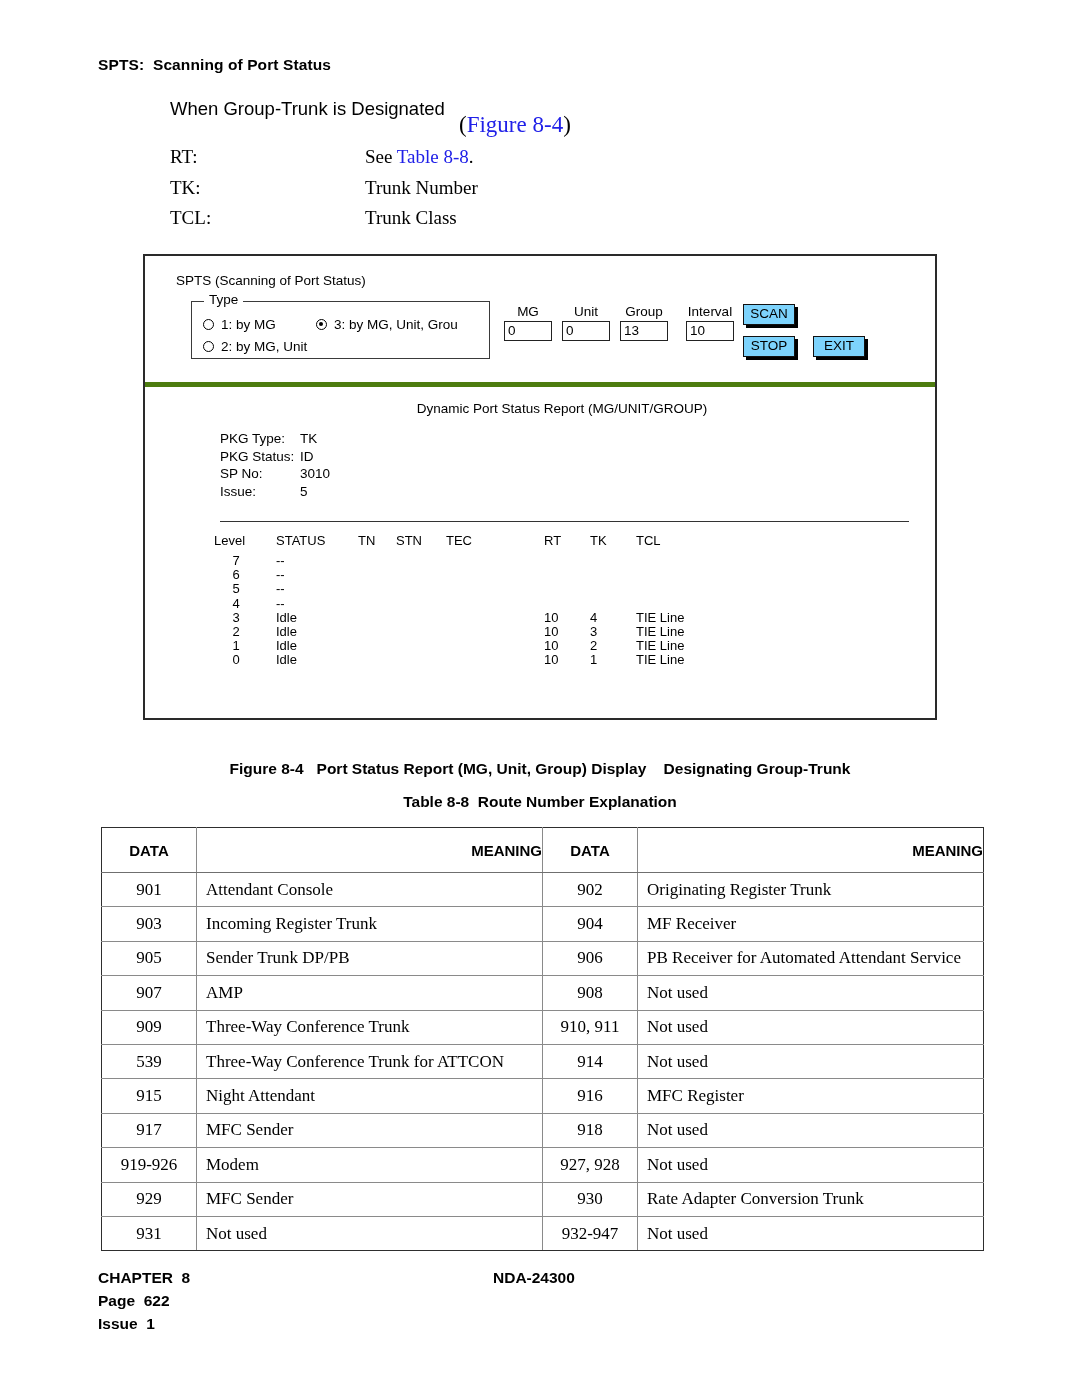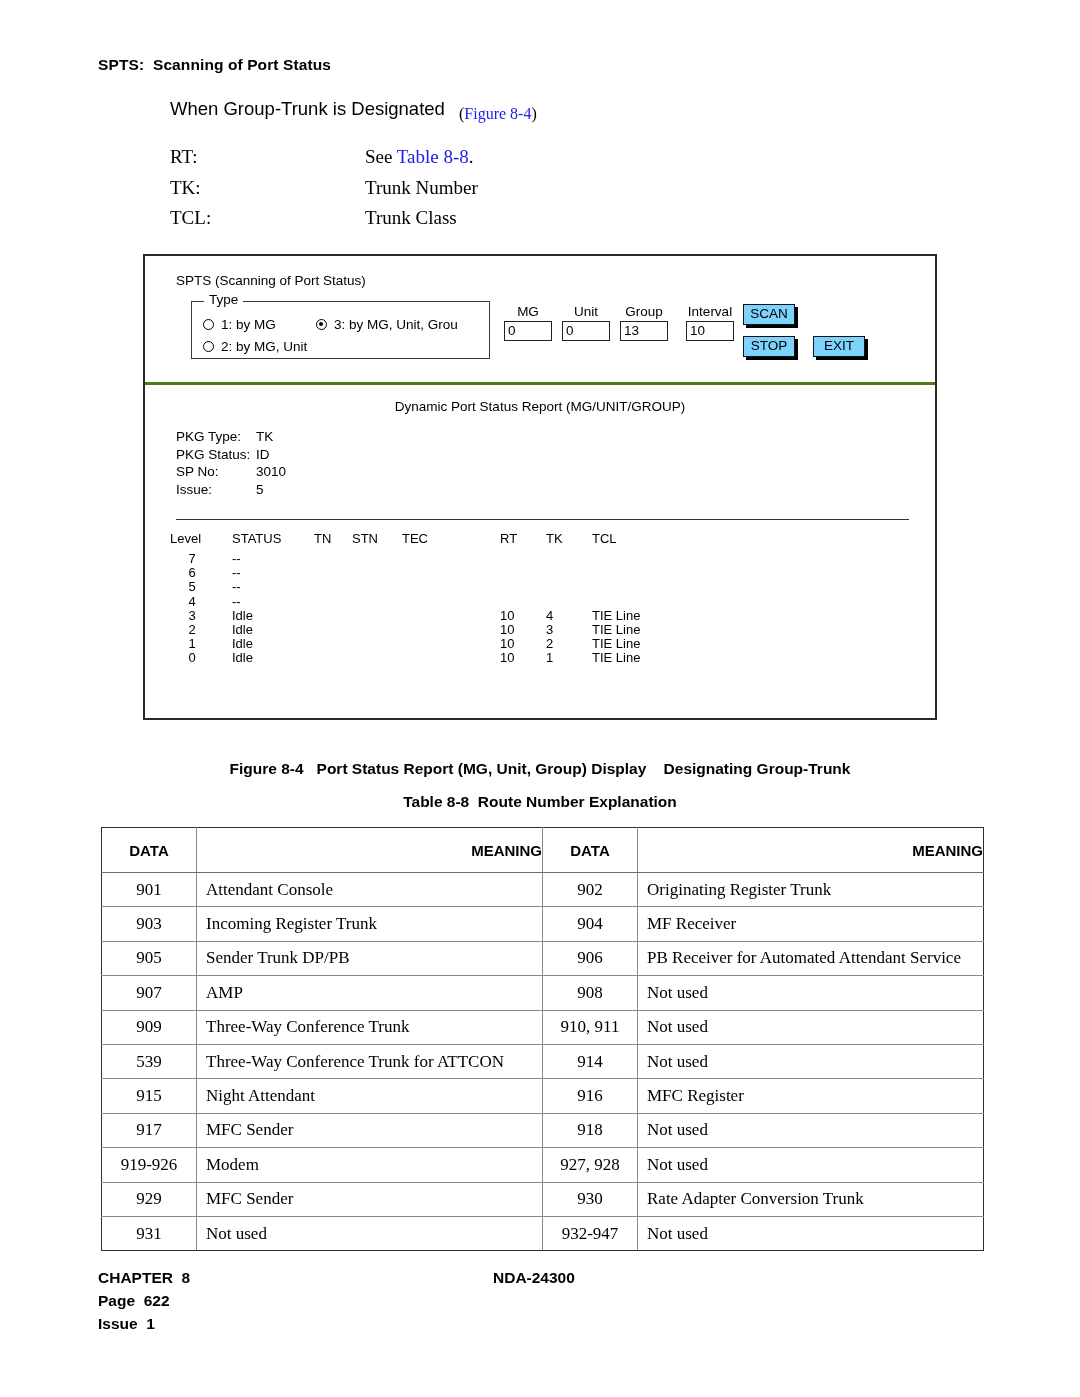--- a/index.html
+++ b/index.html
@@ -39,23 +39,23 @@
     font-family: "Liberation Sans", sans-serif;
     font-size: 18.5px;
     white-space: nowrap;
     position: relative;
     height: 26px;
   }
   .intro-title .ttext { position: absolute; left: 0; top: 0; }
   .intro-title .tref {
     position: absolute;
     left: 289px;
-    top: 7px;
+    top: 14px;
     font-family: "Liberation Serif", serif;
-    font-size: 16px;
+    font-size: 23px;
   }
   .link { color: #2020e8; }
 
   .deflist {
     position: absolute;
     left: 0px;
     top: 44px;
     font-size: 19px;
     line-height: 30.5px;
   }
@@ -71,21 +71,21 @@
     width: 794px;
     height: 466px;
     border: 2px solid #2a2a2a;
     box-sizing: border-box;
     background: #ffffff;
     font-family: "Liberation Sans", sans-serif;
   }
   .dialog-top {
     position: relative;
     height: 126px;
-    border-bottom: 3px solid #4d7c0f;
+    border-bottom: 5px solid #4d7c0f;
   }
   .dlg-title {
     position: absolute;
     left: 31px;
     top: 17px;
     font-size: 13.5px;
     white-space: nowrap;
   }
 
   .type-group {
@@ -171,20 +171,21 @@
     height: 21px;
     box-shadow: 3px 3px 0 0 #000;
   }
   .btn.b-scan { left: 598px; top: 48px; width: 52px; }
   .btn.b-stop { left: 598px; top: 80px; width: 52px; }
   .btn.b-exit { left: 668px; top: 80px; width: 52px; }
 
   .dialog-body {
     position: relative;
     height: 380px;
+    margin-left: 44px;
   }
   .report-title {
     position: absolute;
     left: 0;
     right: 0;
     top: 14px;
     text-align: center;
     font-size: 13.5px;
   }
   .meta {

